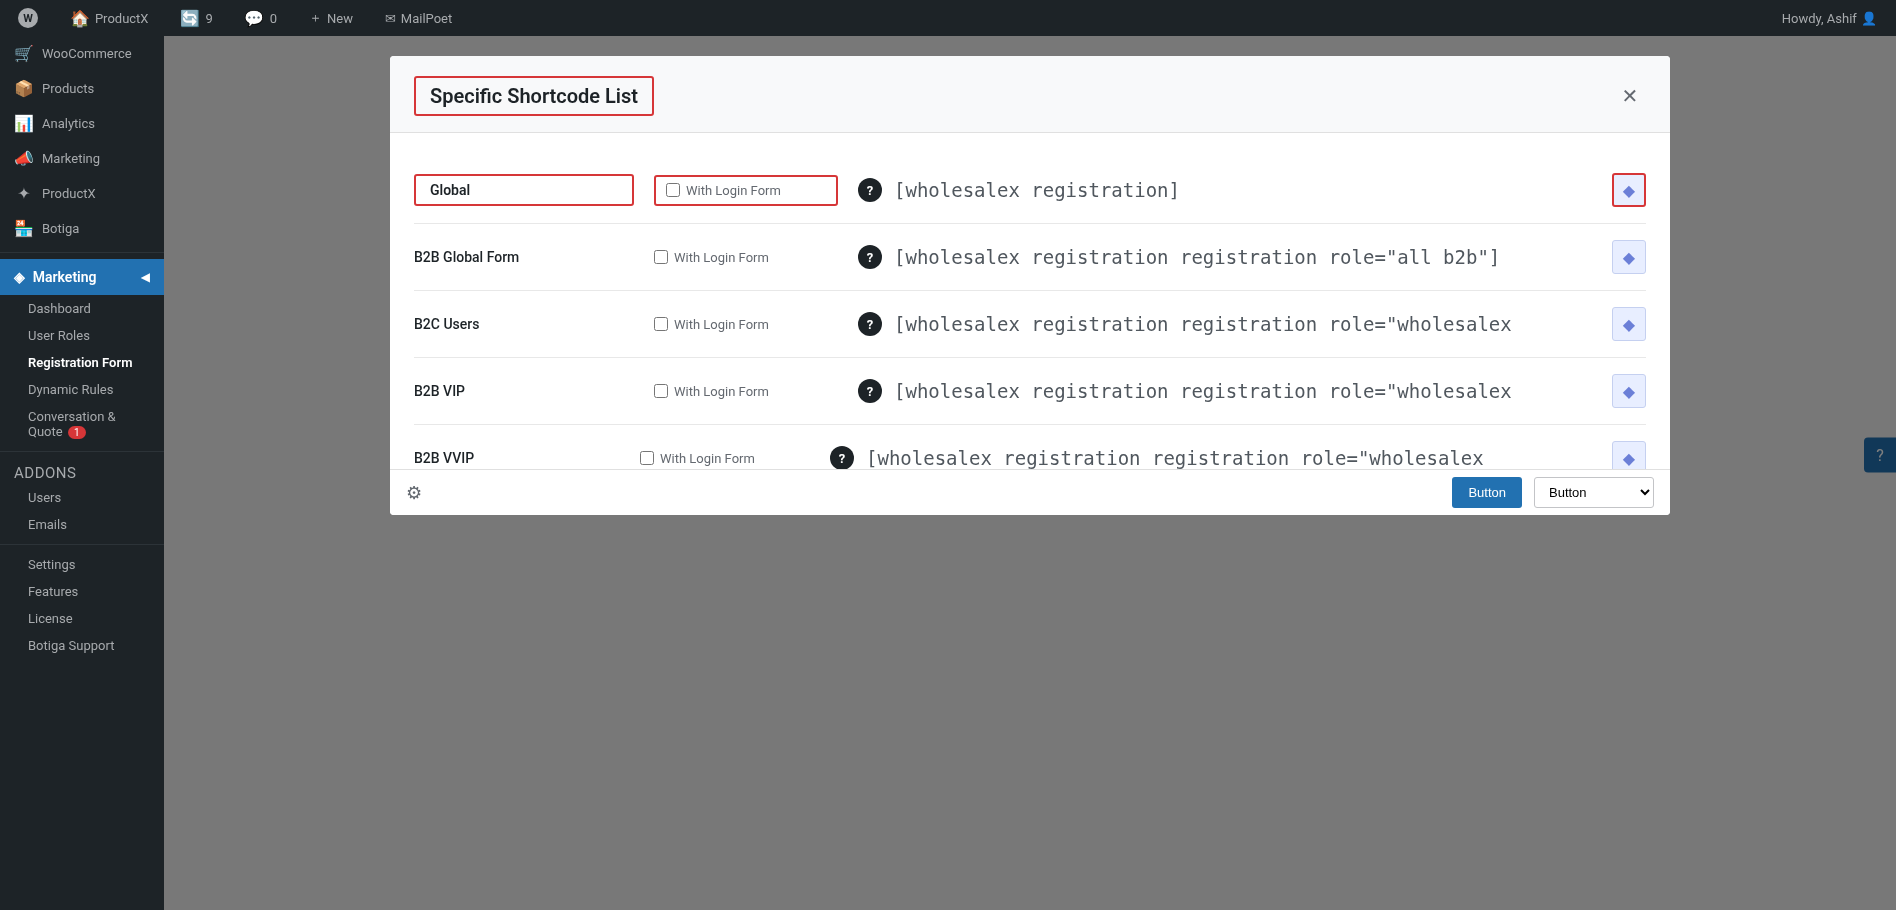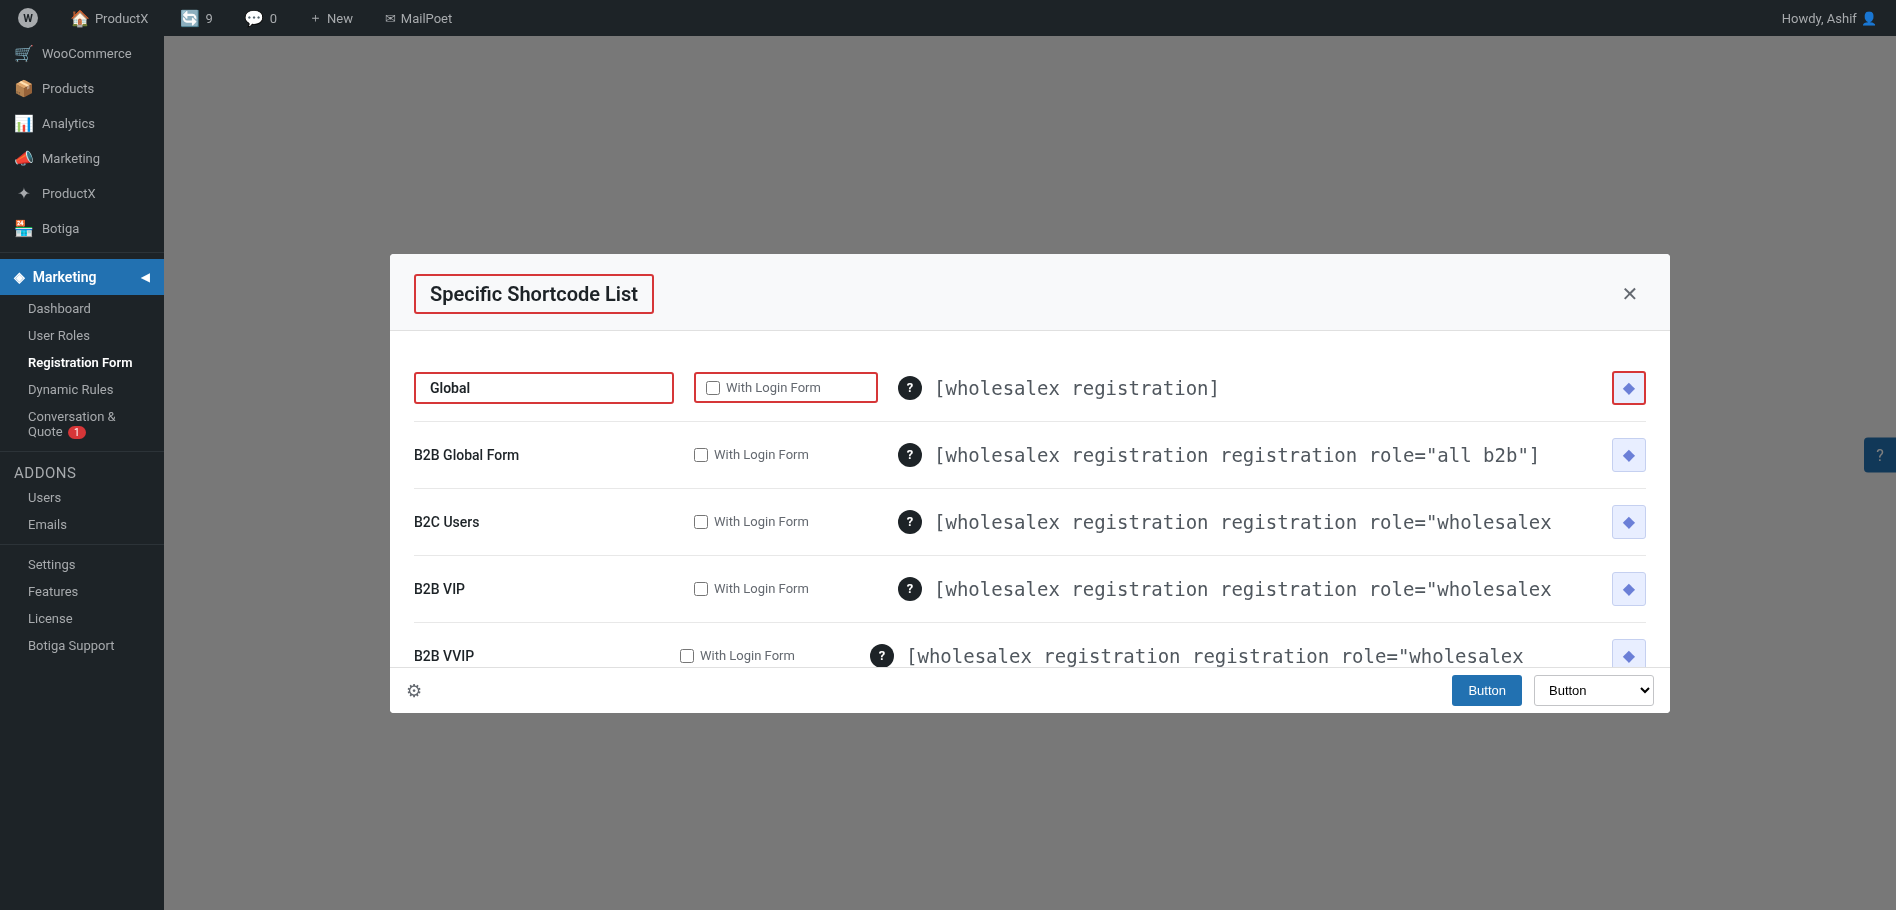--- a/index.html
+++ b/index.html
@@ -37,21 +37,21 @@
 
     
     .main-content {
       margin-left: 164px; margin-top: 36px; flex: 1; background: #f0f0f1;
       position: relative; overflow: hidden; height: calc(910px - 36px);
     }
 
     
     .modal-overlay {
       position: absolute; top: 0; left: 0; right: 0; bottom: 0;
-      background: rgba(0,0,0,0.5); display: flex; align-items: center;
+      background: rgba(0,0,0,0.5); display: flex; align-items: flex-start;
       justify-content: center; padding-top: 20px; z-index: 1000;
     }
     .modal {
       background: #fff; border-radius: 4px; width: 1280px; max-width: 95%;
       max-height: 88vh; overflow: hidden; display: flex; flex-direction: column;
       position: relative;
     }
     .modal-header {
       padding: 20px 24px 16px; border-bottom: 1px solid #e0e0e0;
       display: flex; align-items: center; justify-content: space-between;
@@ -68,21 +68,21 @@
     }
     .modal-body { padding: 24px; flex: 1; overflow-y: auto; }
 
     
     .shortcode-row {
       display: flex; align-items: center; padding: 16px 0;
       border-bottom: 1px solid #e8e8e8; gap: 20px;
     }
     .shortcode-row:last-child { border-bottom: none; gap: 6px; }
     .shortcode-name {
-      width: 260px; font-size: 14px; color: #1d2327; font-weight: 500;
+      width: 220px; font-size: 14px; color: #1d2327; font-weight: 500;
       flex-shrink: 0;
     }
     .shortcode-name.global-name {
       border: 2px solid #d63638; padding: 6px 14px; border-radius: 3px;
       font-weight: 600;
     }
     .with-login-form {
       display: flex; align-items: center; gap: 6px; width: 184px;
       flex-shrink: 0; font-size: 13px; color: #646970;
     }

